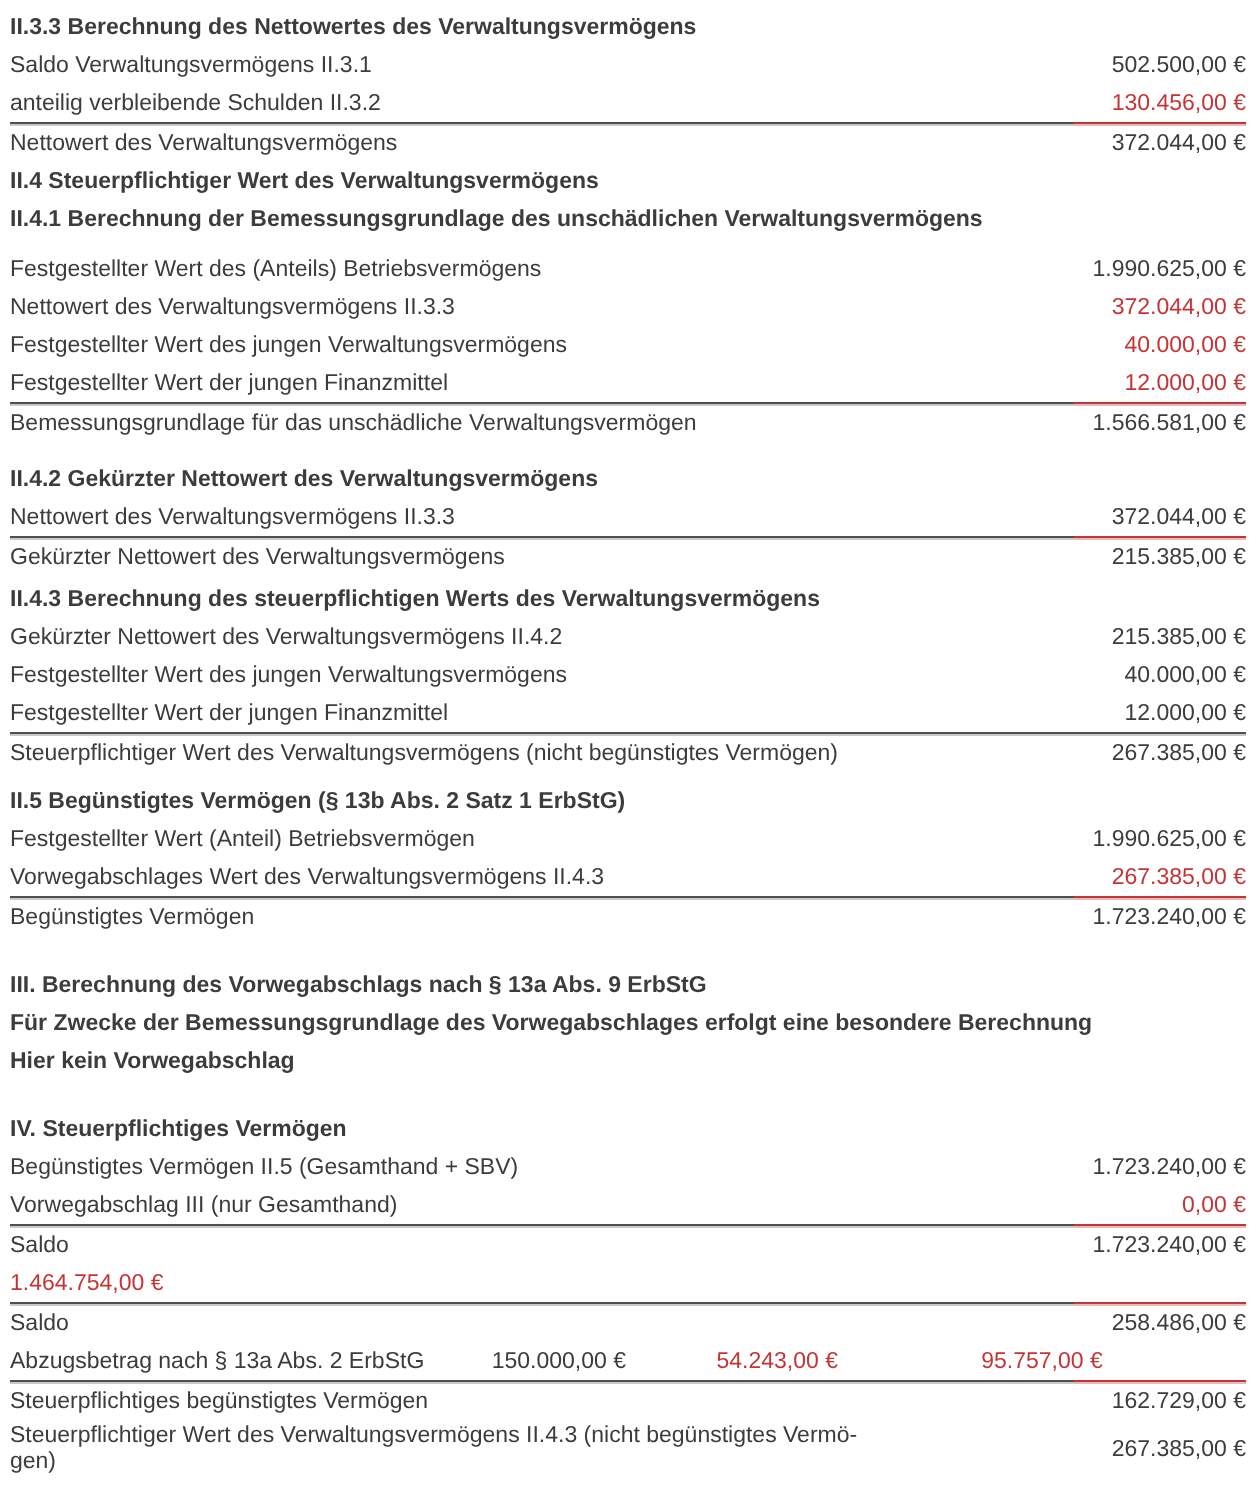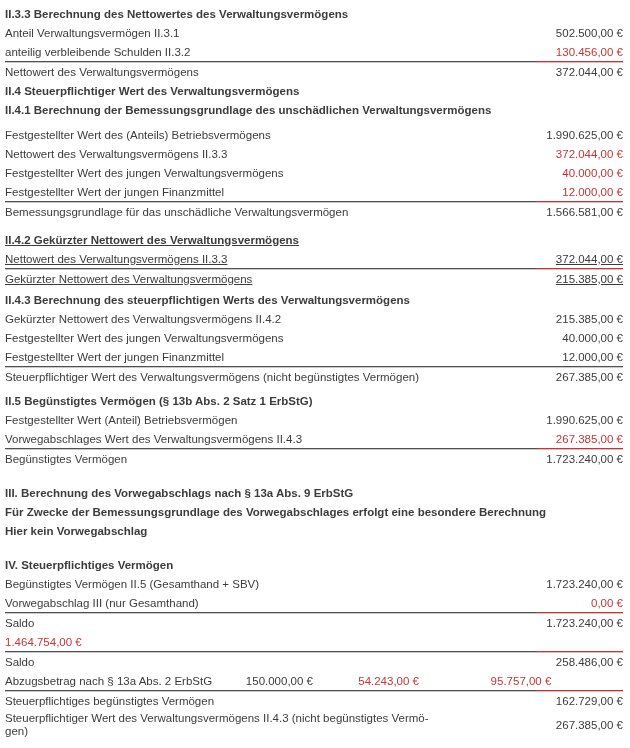--- a/index.html
+++ b/index.html
@@ -23,36 +23,36 @@
     background:#c63535;box-shadow:0 1px 0 #e6baba;
   }
   
   .lab3{width:228px;white-space:nowrap;}
   .col1{width:80px;text-align:right;white-space:nowrap;}
   .col2{width:78px;text-align:right;white-space:nowrap;margin-left:28px;}
   .val3{flex:1;text-align:center;white-space:nowrap;}
   .sup{font-size:8px;vertical-align:super;}
   
   [data-sec="II.4.1"] .rows-wrap{margin-top:6px;}
-  [data-sec="II.4.2"]{margin-top:9px;text-decoration:underline;}
+  [data-sec="II.4.2"]{margin-top:9px;}
   [data-sec="II.4.3"]{margin-top:2px;}
   [data-sec="II.5"]{margin-top:5px;}
   [data-sec="III"]{margin-top:15px;}
   [data-sec="IV"]{margin-top:15px;}
   [data-sec="III"] .row{min-height:19px;font-weight:bold;}
 </style>
 </head>
 <body>
 
 <main class="doc">
     <section data-sec="II.3.3">
       <div class="heading">II.3.3 Berechnung des Nettowertes des Verwaltungsvermögens</div>
       <div class="rows-wrap">
         <div class="row">
-          <span class="label"><span>Anteil Verwaltungsvermögen II.3.1</span></span>
+          <span class="label"><span>Saldo Verwaltungsvermögens II.3.1</span></span>
           <span class="value">502.500,00 €</span>
         </div>
         <div class="row">
           <span class="label"><span>anteilig verbleibende Schulden II.3.2</span></span>
           <span class="value red">130.456,00 €</span>
         </div>
         <div class="sep red-seg"></div>
         <div class="row">
           <span class="label"><span>Nettowert des Verwaltungsvermögens</span></span>
           <span class="value">372.044,00 €</span>

